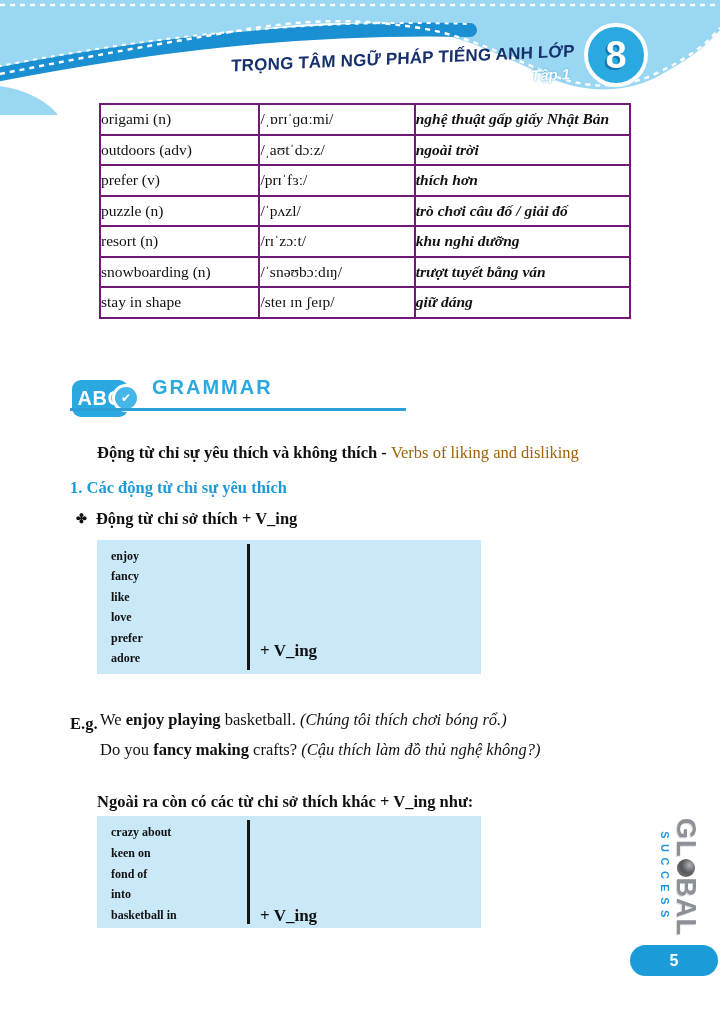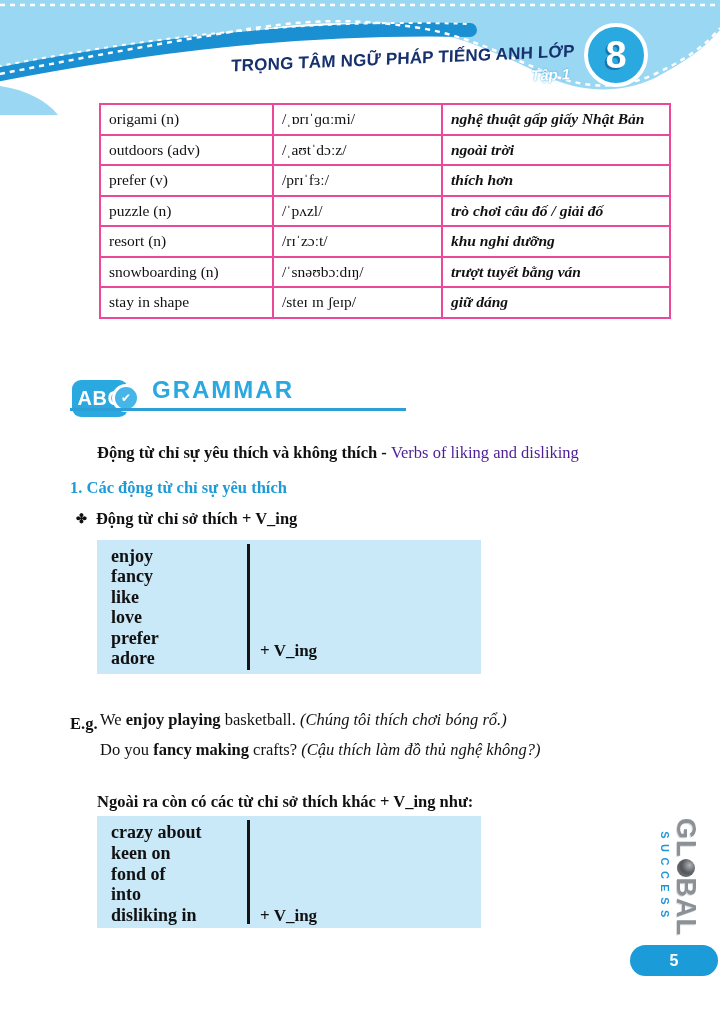--- a/index.html
+++ b/index.html
@@ -19,57 +19,57 @@
         text-shadow:0 0 2px #2a9fd8;transform:rotate(-2.5deg);}
   .grade-circle{position:absolute;left:584px;top:23px;width:56px;height:56px;
         border-radius:50%;background:#29a9e0;border:4px solid #fff;
         display:flex;align-items:center;justify-content:center;
         font-family:"Liberation Sans","DejaVu Sans",sans-serif;
         font-size:38px;font-weight:800;color:#fff;text-shadow:-2px 2px 0 #1278ad;}
 
   
   .vocab{position:absolute;left:99px;top:103px;width:532px;border-collapse:collapse;
          table-layout:fixed;}
-  .vocab td{border:2px solid #ec4899;height:26.5px;padding:1px 8px;
+  .vocab td{border:2px solid #701a75;height:26.5px;padding:1px 0;
             font-size:15.5px;vertical-align:middle;background:#fff;}
   .vocab td.c1{width:155px;}
   .vocab td.c2{width:151px;}
   .vocab td.c3{width:210px;font-weight:bold;font-style:italic;}
 
   
   .abc-icon{position:absolute;left:72px;top:364px;width:70px;height:50px;}
   .abc-bubble{position:absolute;left:0;top:16px;width:56px;height:37px;background:#29a9e0;
         border-radius:9px;display:flex;align-items:center;justify-content:center;
         font-family:"Liberation Sans","DejaVu Sans",sans-serif;
         font-size:20px;font-weight:800;color:#fff;letter-spacing:.5px;}
   .abc-tail{position:absolute;left:3px;top:34px;width:0;height:0;
         border-left:15px solid #29a9e0;border-bottom:11px solid transparent;}
   .abc-badge{position:absolute;left:40px;top:20px;width:22px;height:22px;border-radius:50%;
         background:#46b6e8;border:3px solid #fff;display:flex;align-items:center;
         justify-content:center;font-size:12px;color:#fff;font-weight:bold;
         font-family:"DejaVu Sans",sans-serif;}
   .grammar-title{position:absolute;left:152px;top:376px;
         font-family:"Liberation Sans","DejaVu Sans",sans-serif;
-        font-size:24px;font-weight:800;color:#29a9e0;letter-spacing:2px;}
+        font-size:20px;font-weight:800;color:#29a9e0;letter-spacing:2px;}
   .grammar-rule{position:absolute;left:70px;top:408px;width:336px;height:3px;background:#2b9fd6;}
 
   
   .intro{position:absolute;left:97px;top:443px;font-size:16.5px;}
   .intro .vi{font-weight:bold;color:#111;margin-top:20px;}
-  .intro .en{color:#4c1d95;}
+  .intro .en{color:#a16207;}
   .sec1-heading{position:absolute;left:70px;top:478px;font-size:16.5px;font-weight:bold;
         color:#1e9ad6;}
   .sub-heading{position:absolute;left:76px;top:509px;font-size:16.5px;font-weight:bold;color:#111;}
   .sub-heading .bullet{font-size:13px;margin-right:9px;position:relative;top:-1px;}
 
   
   .vbox{position:absolute;left:97px;width:384px;background:#c9e8f8;}
   .vbox.box1{top:540px;height:134px;}
   .vbox.box2{top:816px;height:112px;}
-  .vbox .items{position:absolute;left:14px;top:6px;font-size:18px;font-weight:bold;
+  .vbox .items{position:absolute;left:14px;top:6px;font-size:12px;font-weight:bold;
         line-height:20.8px;color:#111;}
   .vbox.box1 .items{line-height:20.4px;}
   .vbox .divider{position:absolute;left:150px;top:4px;bottom:4px;width:3px;background:#151515;}
   .vbox .suffix{position:absolute;left:163px;top:50%;transform:translateY(-50%);
         font-size:17px;font-weight:bold;color:#111;margin-top:44px;}
 
   
   .eg-label{position:absolute;left:70px;top:686px;font-size:16.5px;font-weight:bold;margin-top:28px;}
   .example{position:absolute;left:100px;font-size:16.5px;}
   .example.ex1{top:710px;}
@@ -195,21 +195,21 @@
   </div>
 
   <div class="sec2-heading">Ngoài ra còn có các từ chỉ sở thích khác + V_ing như:</div>
 
   <div class="vbox box2">
     <div class="items">
       <div>crazy about</div>
       <div>keen on</div>
       <div>fond of</div>
       <div>into</div>
-      <div>disliking in</div>
+      <div>basketball in</div>
     </div>
     <div class="divider"></div>
     <div class="suffix">+ V_ing</div>
   </div>
 
   <div class="gs-logo">
     <div class="gs-main">
       <span>GL</span>
       <span class="globe"></span>
       <span>BAL</span>

